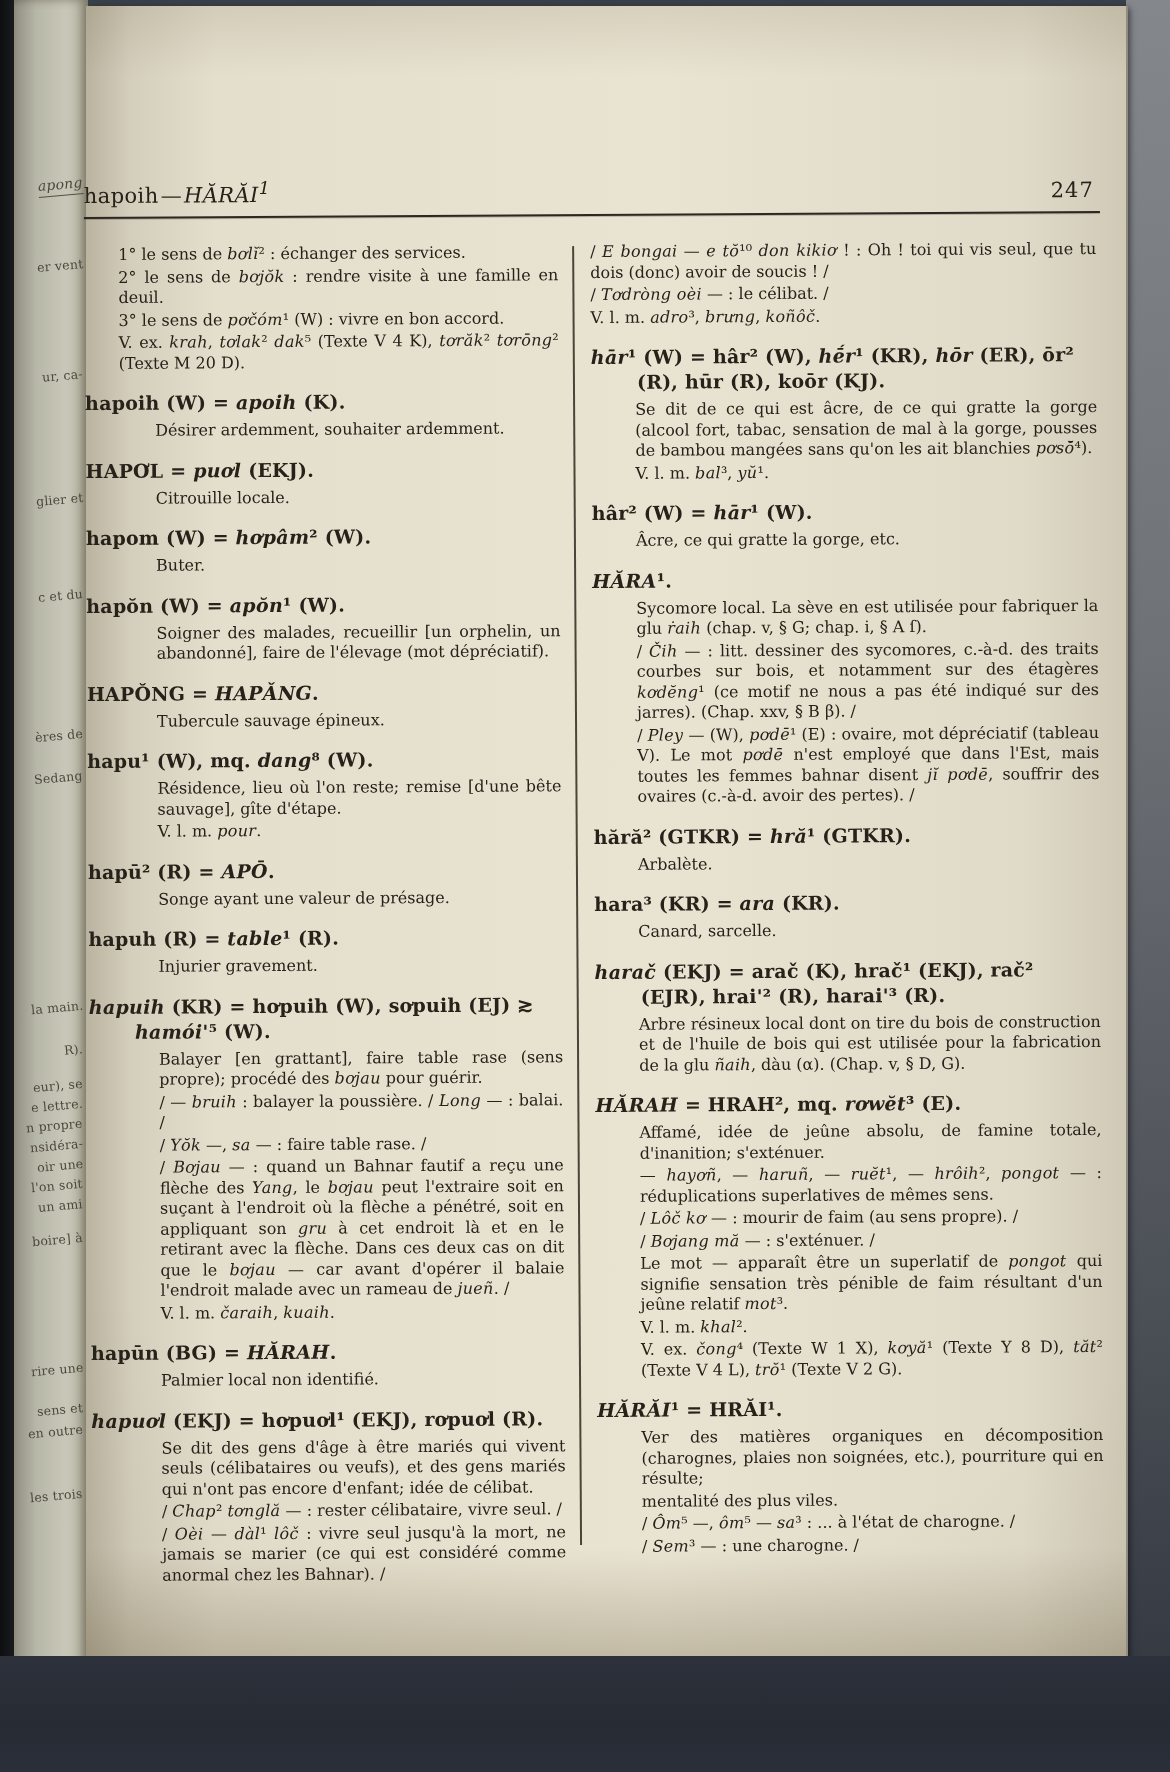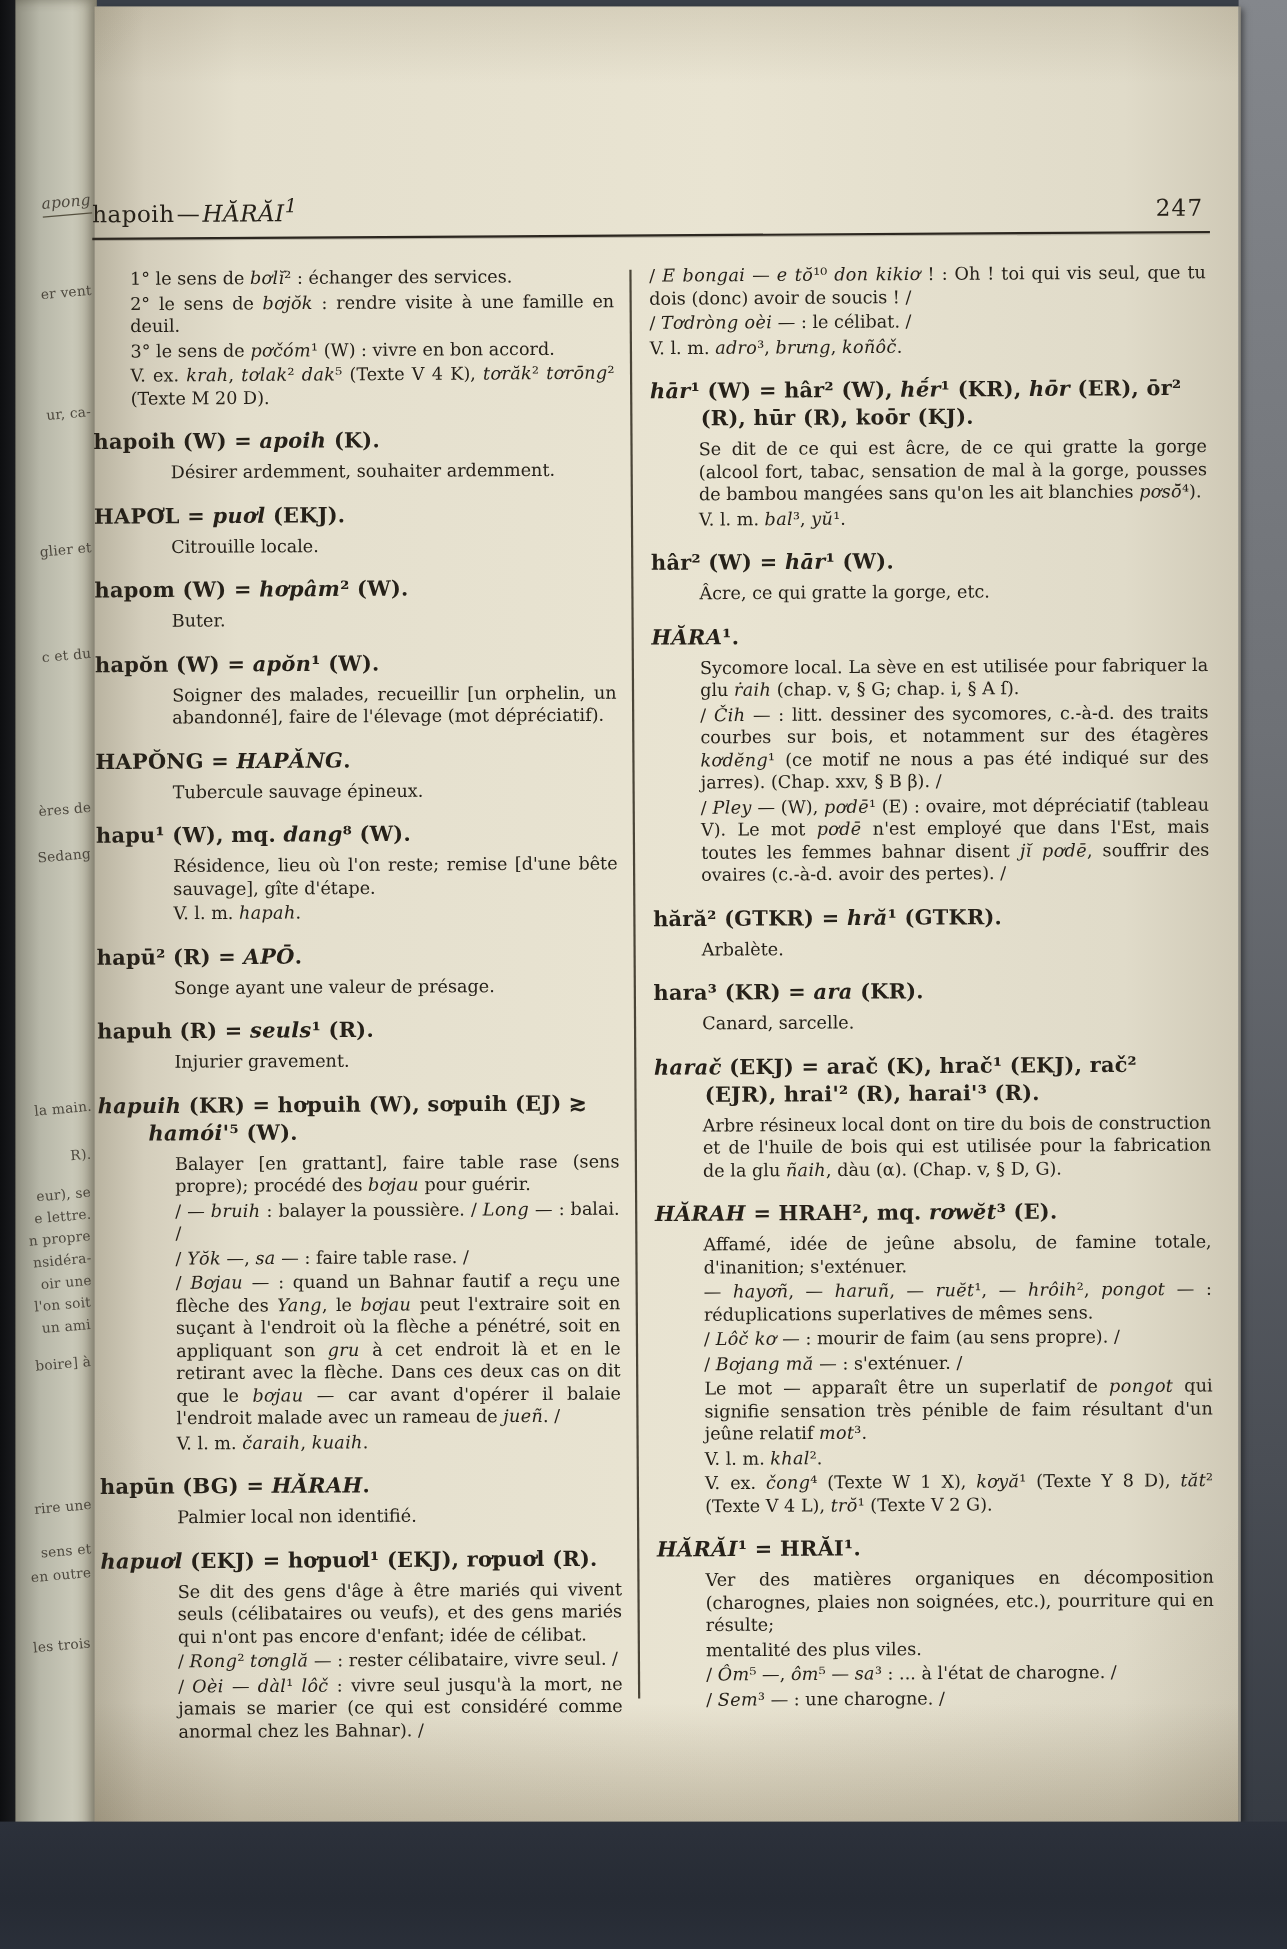--- a/index.html
+++ b/index.html
@@ -111,46 +111,46 @@
             <p class="head">hapŏn (W) = <i>apŏn</i>¹ (W).</p>
             <p class="body-line">Soigner des malades, recueillir [un orphelin, un abandonné], faire de l'élevage (mot dépréciatif).</p>
           </div>
           <div class="entry">
             <p class="head">HAPŎNG = <i>HAPǍNG</i>.</p>
             <p class="body-line">Tubercule sauvage épineux.</p>
           </div>
           <div class="entry">
             <p class="head">hapu¹ (W), mq. <i>dang</i>⁸ (W).</p>
             <p class="body-line">Résidence, lieu où l'on reste; remise [d'une bête sauvage], gîte d'étape.</p>
-            <p class="body-line">V. l. m. <i>hapah</i>.</p>
+            <p class="body-line">V. l. m. <i>pour</i>.</p>
           </div>
           <div class="entry">
             <p class="head">hapū² (R) = <i>APŌ</i>.</p>
             <p class="body-line">Songe ayant une valeur de présage.</p>
           </div>
           <div class="entry">
-            <p class="head">hapuh (R) = <i>seuls</i>¹ (R).</p>
+            <p class="head">hapuh (R) = <i>table</i>¹ (R).</p>
             <p class="body-line">Injurier gravement.</p>
           </div>
           <div class="entry">
             <p class="head"><i>hapuih</i> (KR) = hơpuih (W), sơpuih (EJ) ≳ <i>hamói'</i>⁵ (W).</p>
             <p class="body-line">Balayer [en grattant], faire table rase (sens propre); procédé des <i>bơjau</i> pour guérir.</p>
             <p class="body-line">/ — <i>bruih</i> : balayer la poussière. / <i>Long</i> — : balai. /</p>
             <p class="body-line">/ <i>Yŏk</i> —, <i>sa</i> — : faire table rase. /</p>
             <p class="body-line">/ <i>Bơjau</i> — : quand un Bahnar fautif a reçu une flèche des <i>Yang</i>, le <i>bơjau</i> peut l'extraire soit en suçant à l'endroit où la flèche a pénétré, soit en appliquant son <i>gru</i> à cet endroit là et en le retirant avec la flèche. Dans ces deux cas on dit que le <i>bơjau</i> — car avant d'opérer il balaie l'endroit malade avec un rameau de <i>jueñ</i>. /</p>
             <p class="body-line">V. l. m. <i>čaraih</i>, <i>kuaih</i>.</p>
           </div>
           <div class="entry">
             <p class="head">hapūn (BG) = <i>HĂRAH</i>.</p>
             <p class="body-line">Palmier local non identifié.</p>
           </div>
           <div class="entry">
             <p class="head"><i>hapuơl</i> (EKJ) = hơpuơl¹ (EKJ), rơpuơl (R).</p>
             <p class="body-line">Se dit des gens d'âge à être mariés qui vivent seuls (célibataires ou veufs), et des gens mariés qui n'ont pas encore d'enfant; idée de célibat.</p>
-            <p class="body-line">/ <i>Rong</i>² <i>tơnglă</i> — : rester célibataire, vivre seul. /</p>
+            <p class="body-line">/ <i>Chap</i>² <i>tơnglă</i> — : rester célibataire, vivre seul. /</p>
             <p class="body-line">/ <i>Oèi</i> — <i>dàl</i>¹ <i>lôč</i> : vivre seul jusqu'à la mort, ne jamais se marier (ce qui est considéré comme anormal chez les Bahnar). /</p>
           </div>
         </div>
       <div class="divider"></div>
       <div class="col col-right" id="colRight">
           <div class="cont">
             <p class="body-line">/ <i>E bongai</i> — <i>e tŏ</i>¹⁰ <i>don kikiơ</i> ! : Oh ! toi qui vis seul, que tu dois (donc) avoir de soucis ! /</p>
             <p class="body-line">/ <i>Tơdròng oèi</i> — : le célibat. /</p>
             <p class="body-line">V. l. m. <i>adro</i>³, <i>brưng</i>, <i>koñôč</i>.</p>
           </div>

